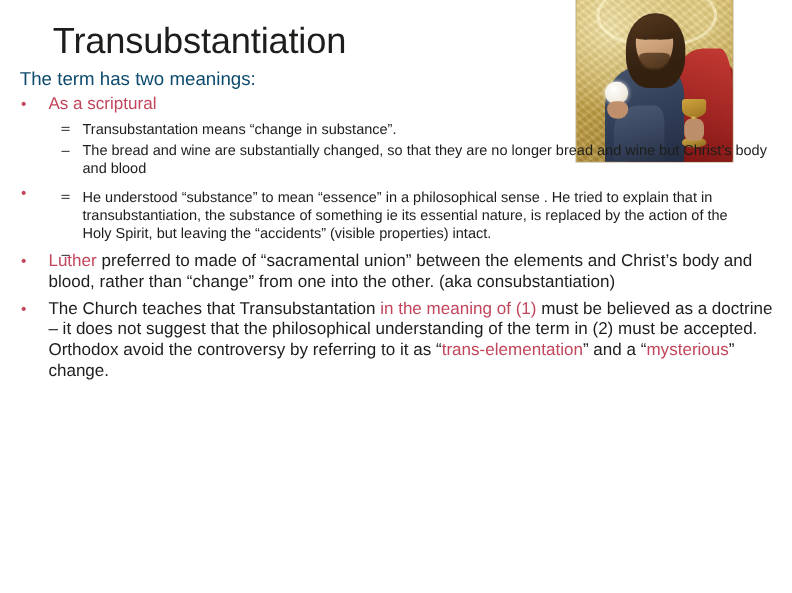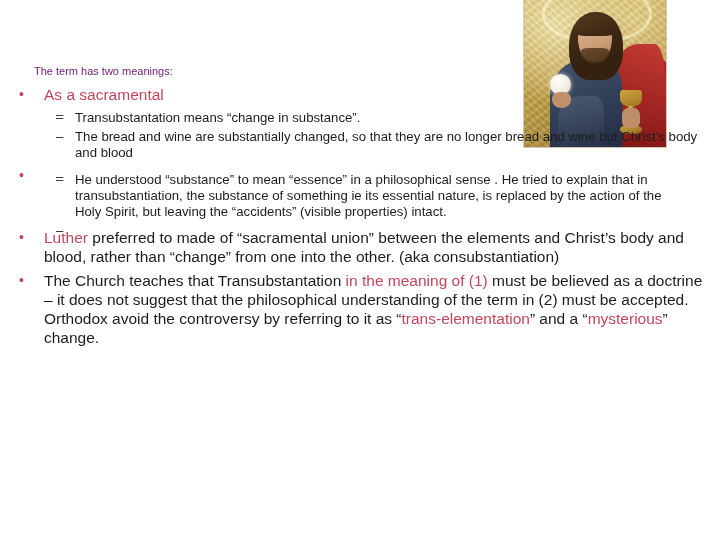--- a/index.html
+++ b/index.html
@@ -197,25 +197,25 @@
 
   
   .body {
     position: absolute;
     left: 0;
     top: 62px;
     width: 720px;
   }
 
   .lead {
-    margin: 0 0 4px 16px;
+    margin: 0 0 4px 0;
     padding-left: 18px;
-    font-size: 11px;
+    font-size: 17px;
     line-height: 19px;
-    color: #701a75;
+    color: #0c4a6e;
   }
 
   .lvl1 {
     position: relative;
     padding-left: 44px;
     margin: 0 0 0 0;
     font-size: 15.5px;
     line-height: 19px;
     color: #1d1d1b;
   }
@@ -253,20 +253,21 @@
 
   .w-narrow { max-width: 500px; }
   .w-wide   { max-width: 638px; }
   .w-mid    { max-width: 612px; }
 </style>
 </head>
 <body>
 
 <div class="slide">
 
+  <div class="title">Transubstantiation</div>
 
   <div class="painting">
     <div class="p-gold"></div>
     <div class="p-halo"></div>
     <div class="p-robe-red"></div>
     <div class="p-robe-red2"></div>
     <div class="p-tunic"></div>
     <div class="p-tunic-fold"></div>
     <div class="p-neck"></div>
     <div class="p-hair-back"></div>
@@ -282,21 +283,21 @@
     <div class="p-chalice-base"></div>
     <div class="p-hand-r"></div>
   </div>
 
   <div class="body">
 
     <p class="lead">The term has two meanings:</p>
 
     <div class="lvl1">
       <span class="bullet">•</span>
-      <span class="red">As a sacramental</span>
+      <span class="red">As a scriptural</span>
     </div>
     <div class="sp2"></div>
 
     <div class="lvl2 w-narrow">
       <span class="dash">–</span>
     </div>
     <div class="sp2"></div>
 
     <div class="lvl2 w-narrow">
       <span class="dash">–</span>

